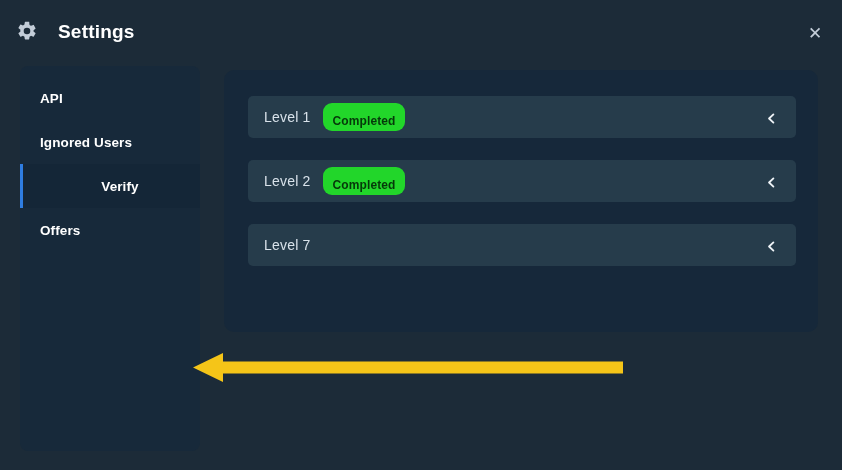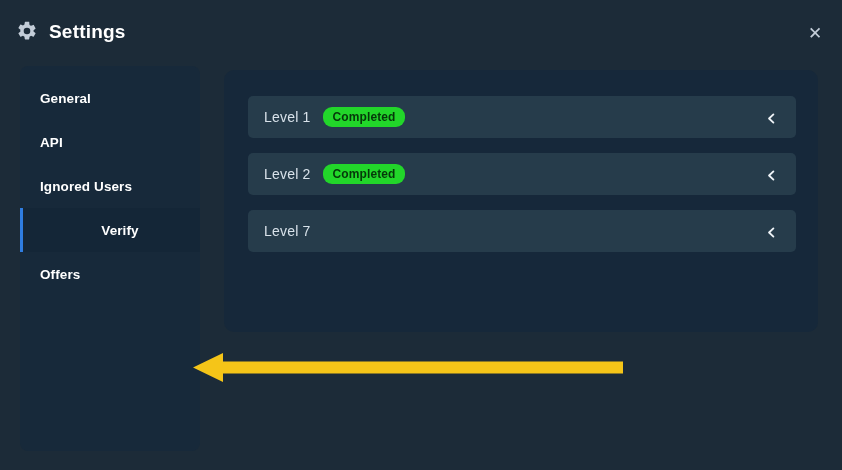--- a/index.html
+++ b/index.html
@@ -21,21 +21,21 @@
     left: 0; top: 0;
     width: 842px;
     height: 66px;
   }
   .header-title-group {
     position: absolute;
     left: 16px;
     top: 20px;
     display: flex;
     align-items: center;
-    gap: 11px;
+    gap: 20px;
   }
   .gear-icon {
     width: 22px;
     height: 22px;
     display: block;
     color: #c3cdd8;
   }
   .header-title {
     font-size: 19px;
     font-weight: bold;
@@ -115,21 +115,21 @@
     background: #16283a;
     border-radius: 10px;
   }
   .level-list {
     position: absolute;
     left: 24px;
     top: 26px;
     width: 548px;
     display: flex;
     flex-direction: column;
-    gap: 15px;
+    gap: 22px;
   }
   .level-row {
     height: 42px;
     background: #263c4b;
     border-radius: 5px;
     display: flex;
     align-items: center;
     padding: 0 18px 0 16px;
     box-sizing: border-box;
     cursor: pointer;
@@ -139,21 +139,21 @@
     color: #d8e2ea;
     letter-spacing: 0.2px;
   }
   .level-badge {
     margin-left: 12px;
     background: #22d62a;
     color: #06380a;
     font-size: 12px;
     font-weight: bold;
     border-radius: 9px;
-    padding: 4px 10px 4px 10px;
+    padding: 12px 10px 4px 10px;
     line-height: 1;
     letter-spacing: 0.1px;
   }
   .level-spacer {
     flex: 1 1 auto;
   }
   .chevron-icon {
     width: 13px;
     height: 13px;
     display: block;
@@ -181,23 +181,20 @@
       </svg>
     </span>
     <span class="header-title">Settings</span>
   </div>
   <button class="close-button">✕</button>
 </div>
 
 <div class="sidebar">
   <div class="sidebar-spacer"></div>
 
-  <div class="sidebar-item">
-    <span class="sidebar-item-label">General</span>
-  </div>
   <div class="sidebar-item">
     <span class="sidebar-item-label">API</span>
   </div>
   <div class="sidebar-item">
     <span class="sidebar-item-label">Ignored Users</span>
   </div>
   <div class="sidebar-item active">
     <span class="sidebar-item-label">Verify</span>
   </div>
   <div class="sidebar-item">

